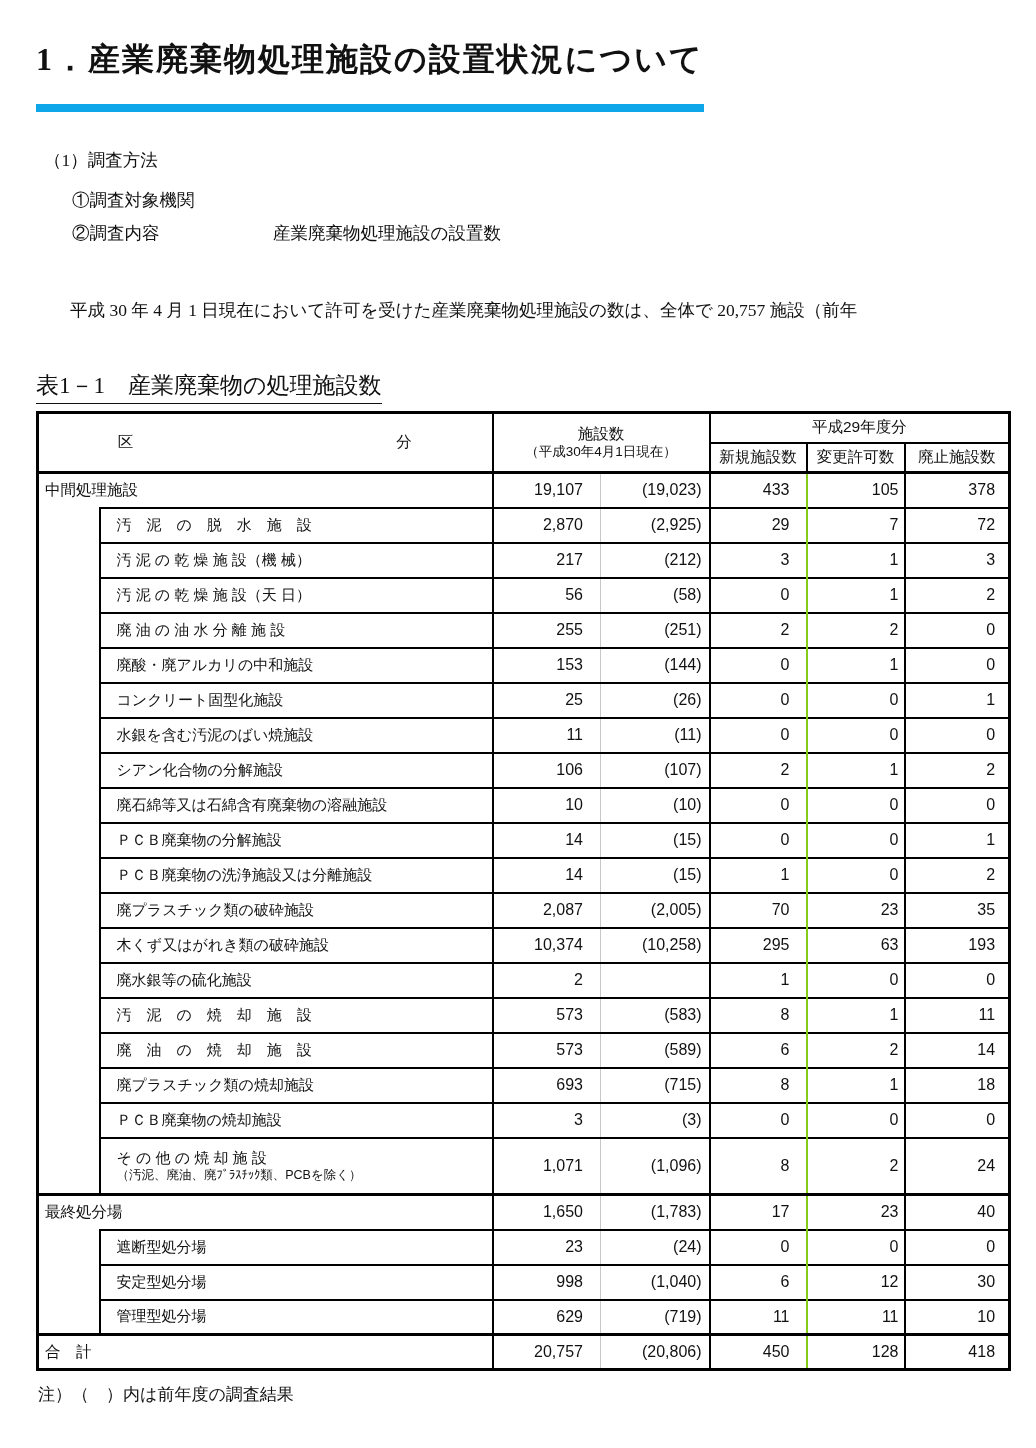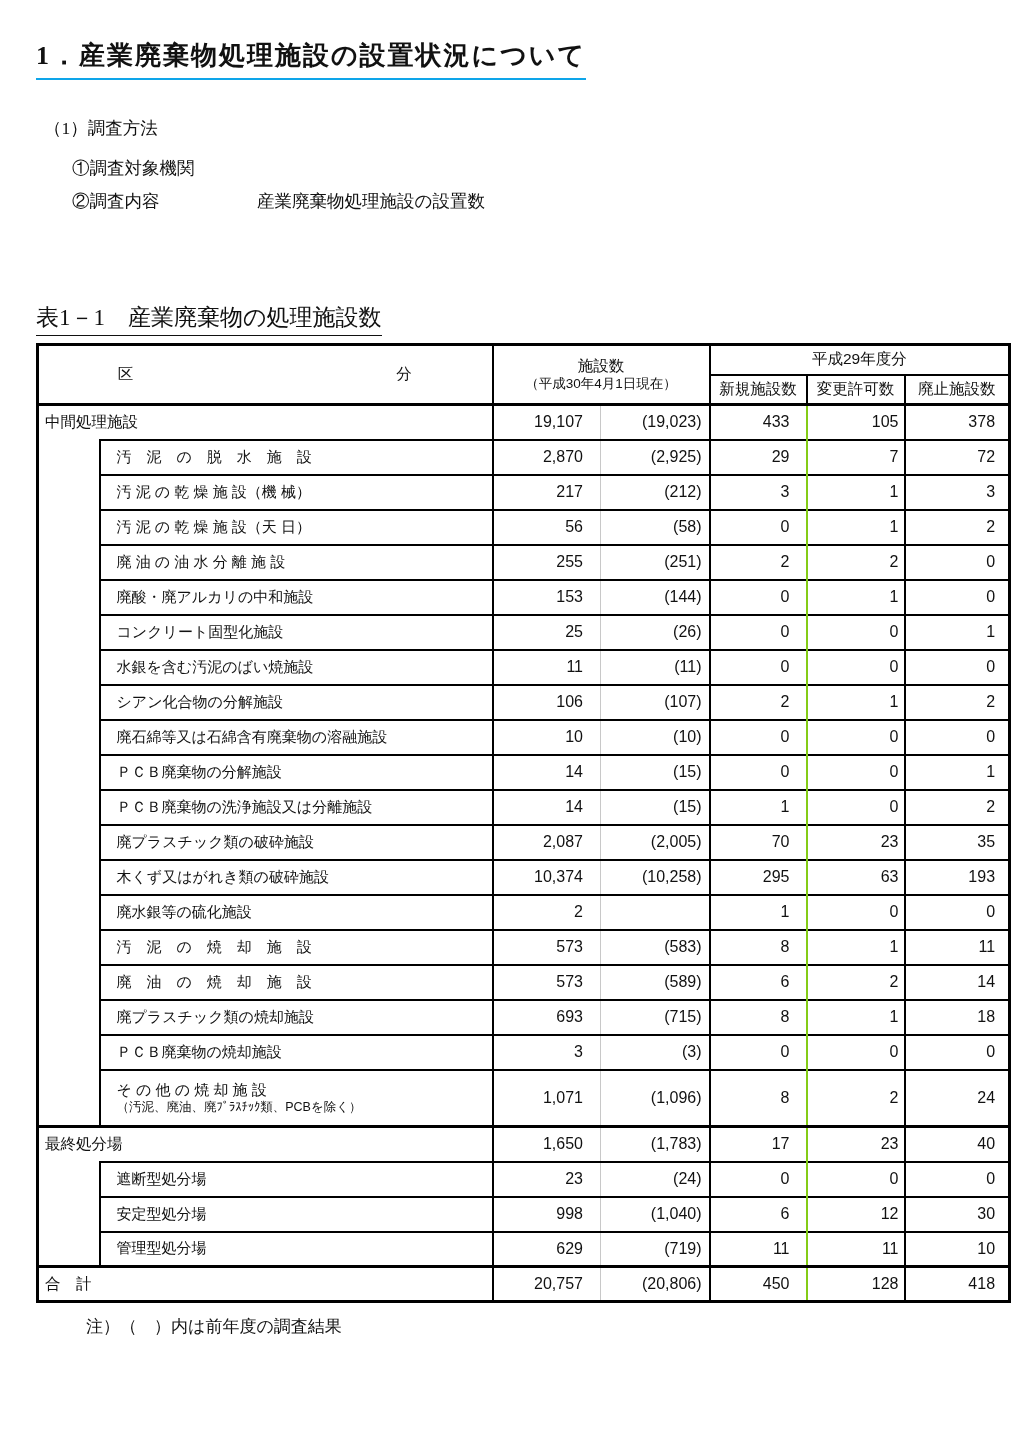--- a/index.html
+++ b/index.html
@@ -8,26 +8,26 @@
     width: 1036px; height: 1448px;
     font-family: "Liberation Serif", "DejaVu Serif", serif;
     color: #111111;
     overflow: hidden;
   }
   .page { width: 1036px; height: 1448px; padding: 38px 30px 0 36px; position: relative; }
 
   
   .doc-title {
     display: inline-block;
-    font-size: 26px; font-weight: 600; letter-spacing: 2px;
-    padding-bottom: 5px; border-bottom: 2px solid #0ea5e9;
+    font-size: 32px; font-weight: 600; letter-spacing: 2px;
+    padding-bottom: 22px; border-bottom: 8px solid #0ea5e9;
     margin-bottom: 36px;
   }
   .sec-heading { font-size: 17.5px; padding-left: 8px; margin-bottom: 12px; }
-  .method-row { display: flex; font-size: 17.5px; line-height: 33px; padding-left: 36px; }
+  .method-row { display: flex; font-size: 17.5px; line-height: 33px; padding-left: 36px; gap: 16px; }
   .method-label { width: 185px; }
   .sec2 { margin-top: 42px; }
   .para { font-size: 17.5px; line-height: 36px; margin-top: 4px; width: 966px; }
   .para-line1 { padding-left: 34px; }
   .para-line2 { padding-left: 2px; }
 
   .table-caption {
     display: inline-block;
     font-size: 23px;
     margin-top: 42px; margin-bottom: 7px;
@@ -75,21 +75,21 @@
   .c-sublabel .l2 { font-size: 12.5px; line-height: 1.1; margin-top: 1px; }
   .row.lvl1 .c-cur, .row.lvl1 .c-prev, .row.lvl1 .c-new,
   .row.lvl1 .c-chg, .row.lvl1 .c-abo { border-top: 2px solid #000; }
 
   .c-cur  { text-align: right; padding-right: 17px; border-left: 2px solid #000; }
   .c-prev { text-align: right; padding-right: 7px;  border-left: 1px solid #c8c8c8; }
   .c-new  { text-align: right; padding-right: 16px; border-left: 2px solid #000; }
   .c-chg  { text-align: right; padding-right: 5px; border-left: 2px solid #84cc16; }
   .c-abo  { text-align: right; padding-right: 13px; border-left: 2px solid #000; }
 
-  .table-note { font-size: 17px; margin-top: 12px; padding-left: 2px; margin-left: 48px; }
+  .table-note { font-size: 17px; margin-top: 12px; padding-left: 2px; }
 </style>
 </head>
 <body>
 
 <div class="page">
 
   <h1 class="doc-title">1．産業廃棄物処理施設の設置状況について</h1>
 
   <div class="sec1">
     <div class="sec-heading">（1）調査方法</div>
@@ -97,20 +97,21 @@
       <span class="method-label">①調査対象機関</span>
     </div>
     <div class="method-row">
       <span class="method-label">②調査内容</span>
       <span class="method-value">産業廃棄物処理施設の設置数</span>
     </div>
   </div>
 
   <div class="sec2">
     <div class="para">
+      <div class="para-line1">平成 30 年 4 月 1 日現在において許可を受けた産業廃棄物処理施設の数は、全体で 20,757 施設（前年</div>
     </div>
   </div>
 
   <div class="table-caption">表1－1　産業廃棄物の処理施設数</div>
 
   <table class="facilities">
     <colgroup>
       <col class="w-gutter">
         <col class="w-label">
         <col class="w-cur">

